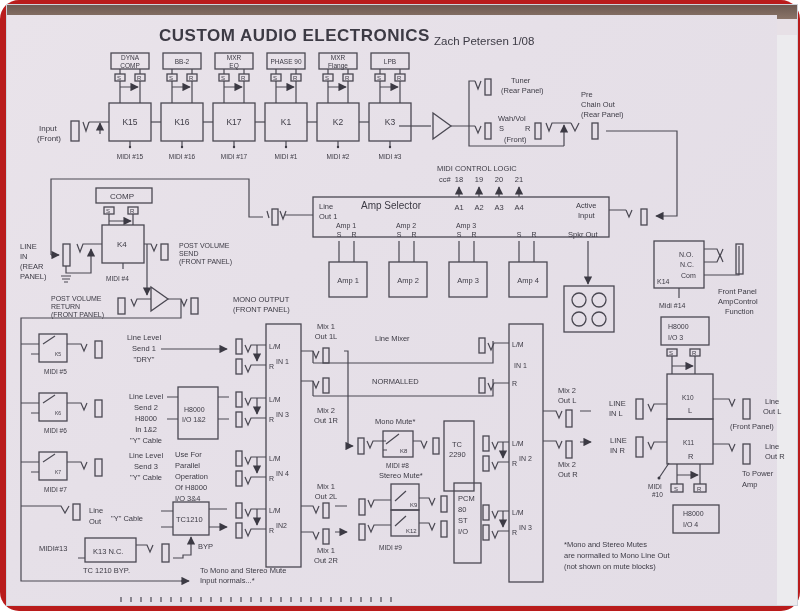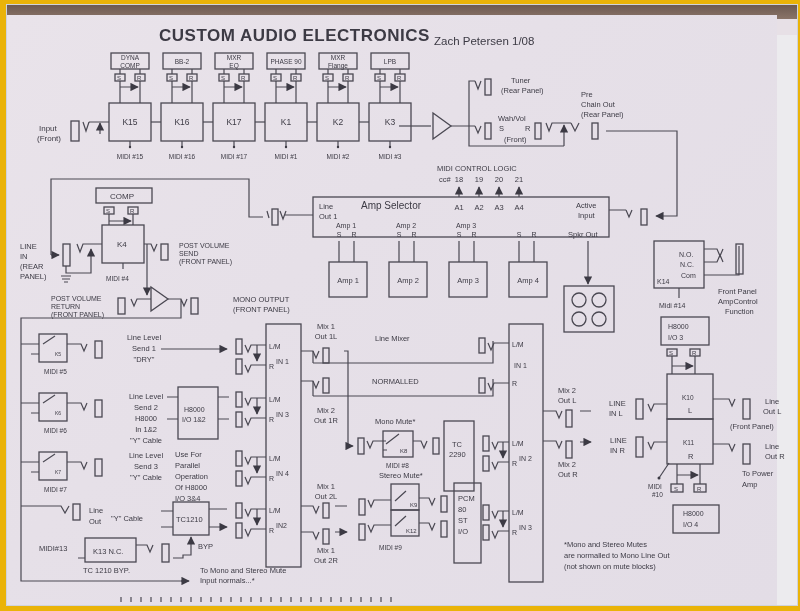--- a/index.html
+++ b/index.html
@@ -1,17 +1,17 @@
 <!DOCTYPE html>
 <html><head>
 <meta charset="utf-8">
 <style>
   html,body{margin:0;padding:0;}
   body{width:800px;height:611px;overflow:hidden;background:#ffffff;font-family:"Liberation Sans",sans-serif;}
-  #frame{position:absolute;left:0;top:0;width:800px;height:611px;background:#eab308;}
+  #frame{position:absolute;left:0;top:0;width:800px;height:611px;background:#b91c1c;border-radius:19px;}
   #photo{position:absolute;left:6px;top:4px;width:790px;height:600px;overflow:hidden;
     background:linear-gradient(180deg,#6d5a52 0px,#8a7468 14px,#e7e0e6 14px);
     border:1px solid #cfd3da;}
   #paper{position:absolute;left:0;top:10px;width:770px;height:590px;
     background:linear-gradient(135deg,#e9e3ea 0%,#e6e0e8 40%,#e3dde6 100%);}
   #paper2{position:absolute;left:762px;top:30px;width:30px;height:570px;background:#ecebee;}
   svg{position:absolute;left:0;top:0;}
   svg text{font-family:"Liberation Sans",sans-serif;fill:#3c3a44;}
   .ln{stroke:#4a4852;stroke-width:1.2;fill:none;}
   .bx{stroke:#4a4852;stroke-width:1.3;fill:none;}

